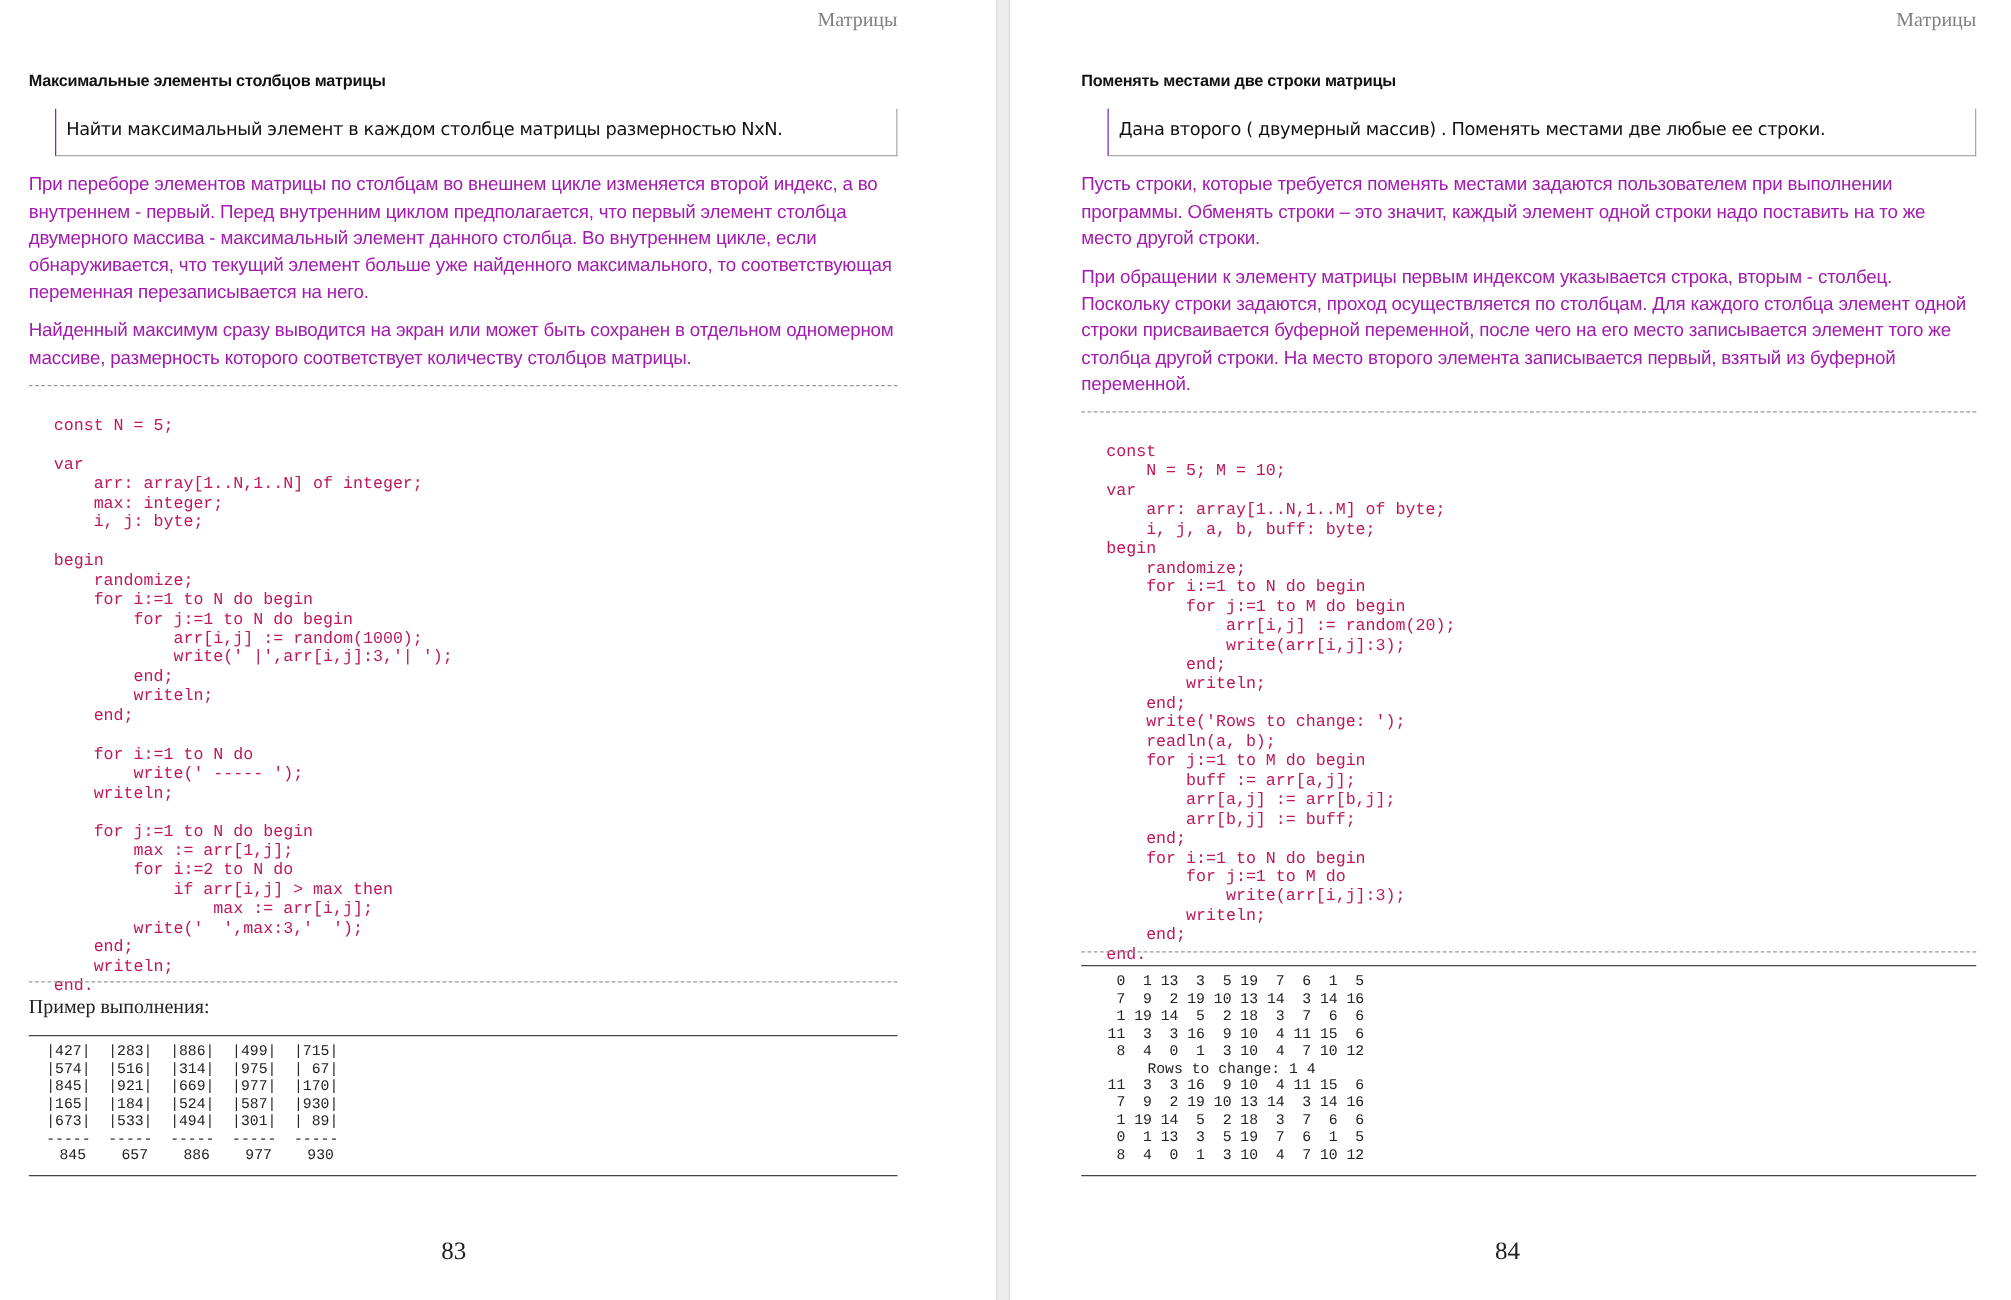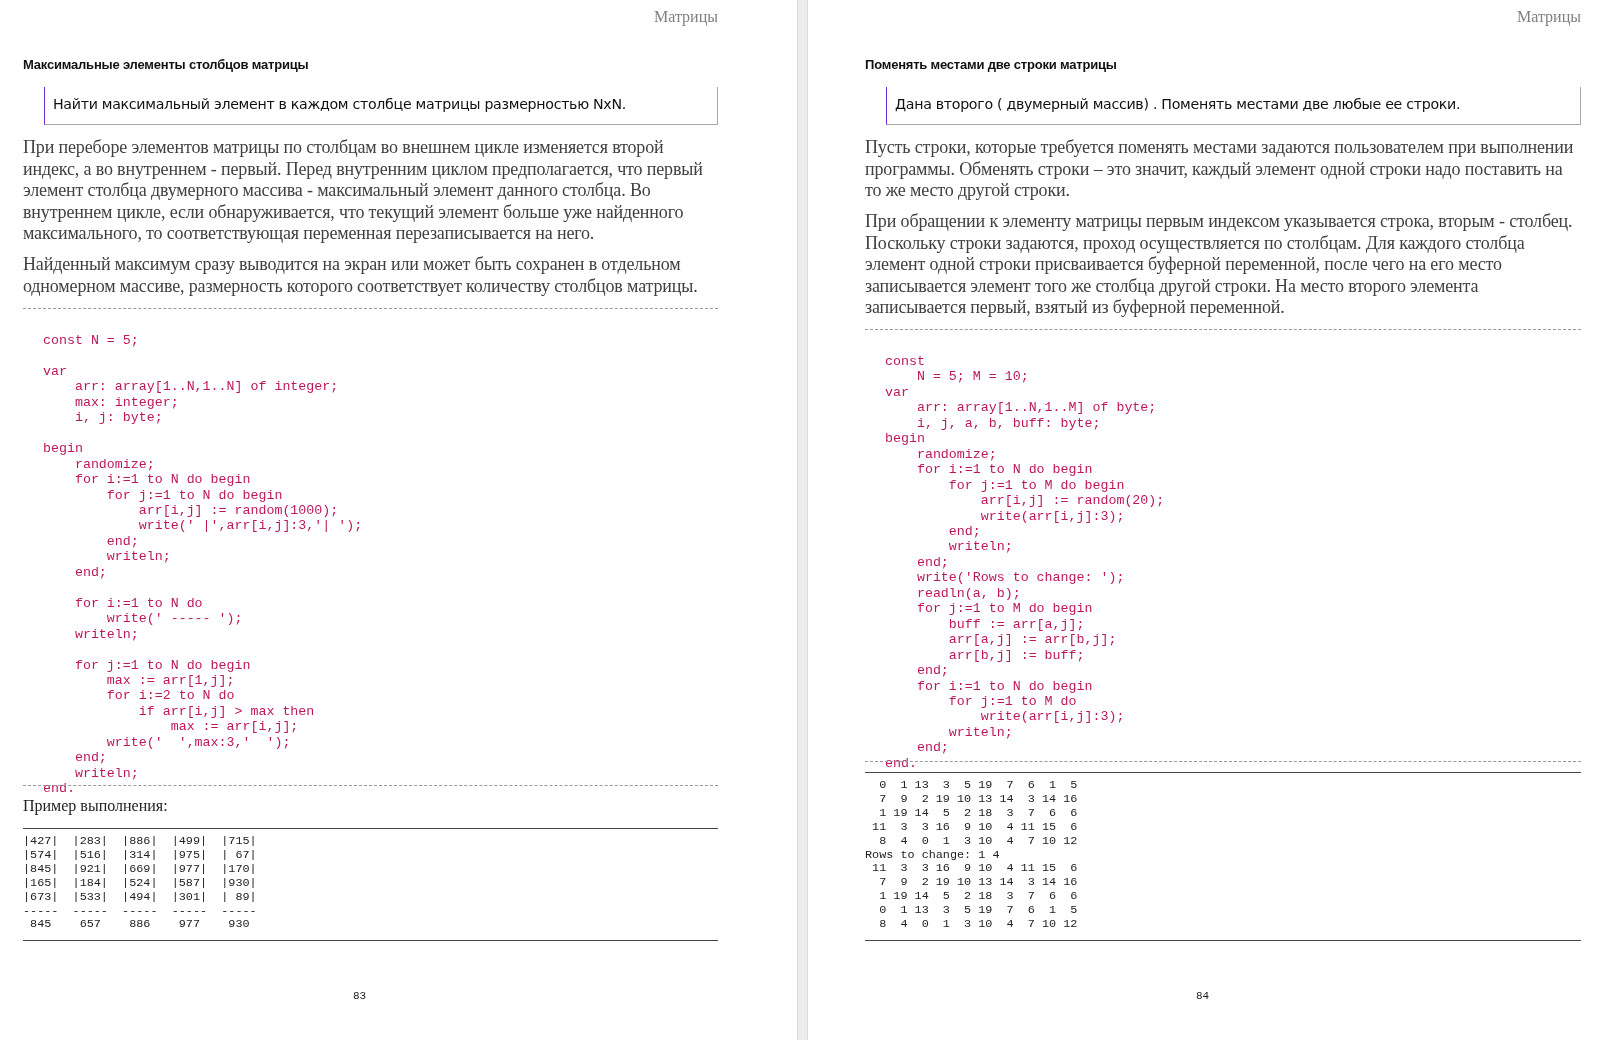--- a/index.html
+++ b/index.html
@@ -36,48 +36,48 @@
     box-sizing: border-box;
     margin-left: 21px;
   }
   .task-text {
     position: absolute; left: 8px; top: 9px;
     font-family: "DejaVu Sans", sans-serif; font-size: 14.2px; color: #111;
     white-space: nowrap; letter-spacing: -0.3px;
   }
   .para {
     position: absolute; left: 0; right: 0; margin: 0;
-    font-family: Liberation Serif, serif; font-size: 18px; line-height: 21.6px;
-    color: #404040; letter-spacing: -0.15px;
+    font-family: Liberation Sans, sans-serif; font-size: 15px; line-height: 21.6px;
+    color: #a21caf; letter-spacing: -0.15px;
   }
   .dash-rule {
     position: absolute; left: 0; right: 0; height: 0;
     border-top: 1px dashed #9a9a9a;
   }
   .solid-rule {
     position: absolute; left: 0; right: 0; height: 0;
     border-top: 1.5px solid #444;
   }
   .code {
     position: absolute; left: 2px; margin: 18px;
     font-family: "Liberation Mono", monospace; font-size: 13.3px; line-height: 15.45px;
     color: #be185d; white-space: pre;
   }
   .out {
-    position: absolute; left: 0; margin: 0;
+    position: absolute; left: 14px; margin: 0;
     font-family: "Liberation Mono", monospace; font-size: 11.8px; line-height: 13.9px;
-    color: #222; white-space: pre;
+    color: #222; white-space: pre; text-align: center;
   }
   .example-label {
     position: absolute; left: 0; top: 797px;
     font-family: "Liberation Serif", serif; font-size: 16px; color: #222;
   }
   .page-number {
     position: absolute; top: 990px;
-    font-family: Liberation Mono, monospace; font-size: 11px; color: #222; text-align: right;
+    font-family: Liberation Serif, serif; font-size: 20px; color: #222; text-align: right;
   }
 </style>
 </head>
 <body>
 
 <div class="page" id="page-left">
   <div class="content">
     <div class="running-head">Матрицы</div>
     <div class="section-title">Максимальные элементы столбцов матрицы</div>
     <div class="task-box">

